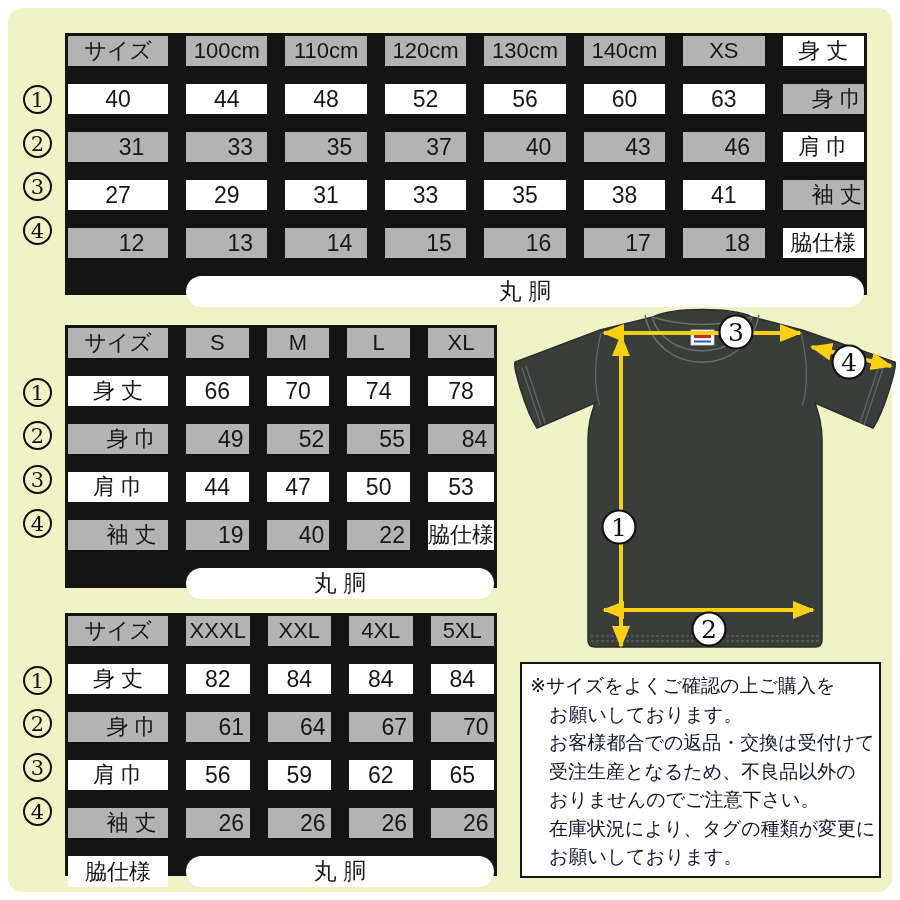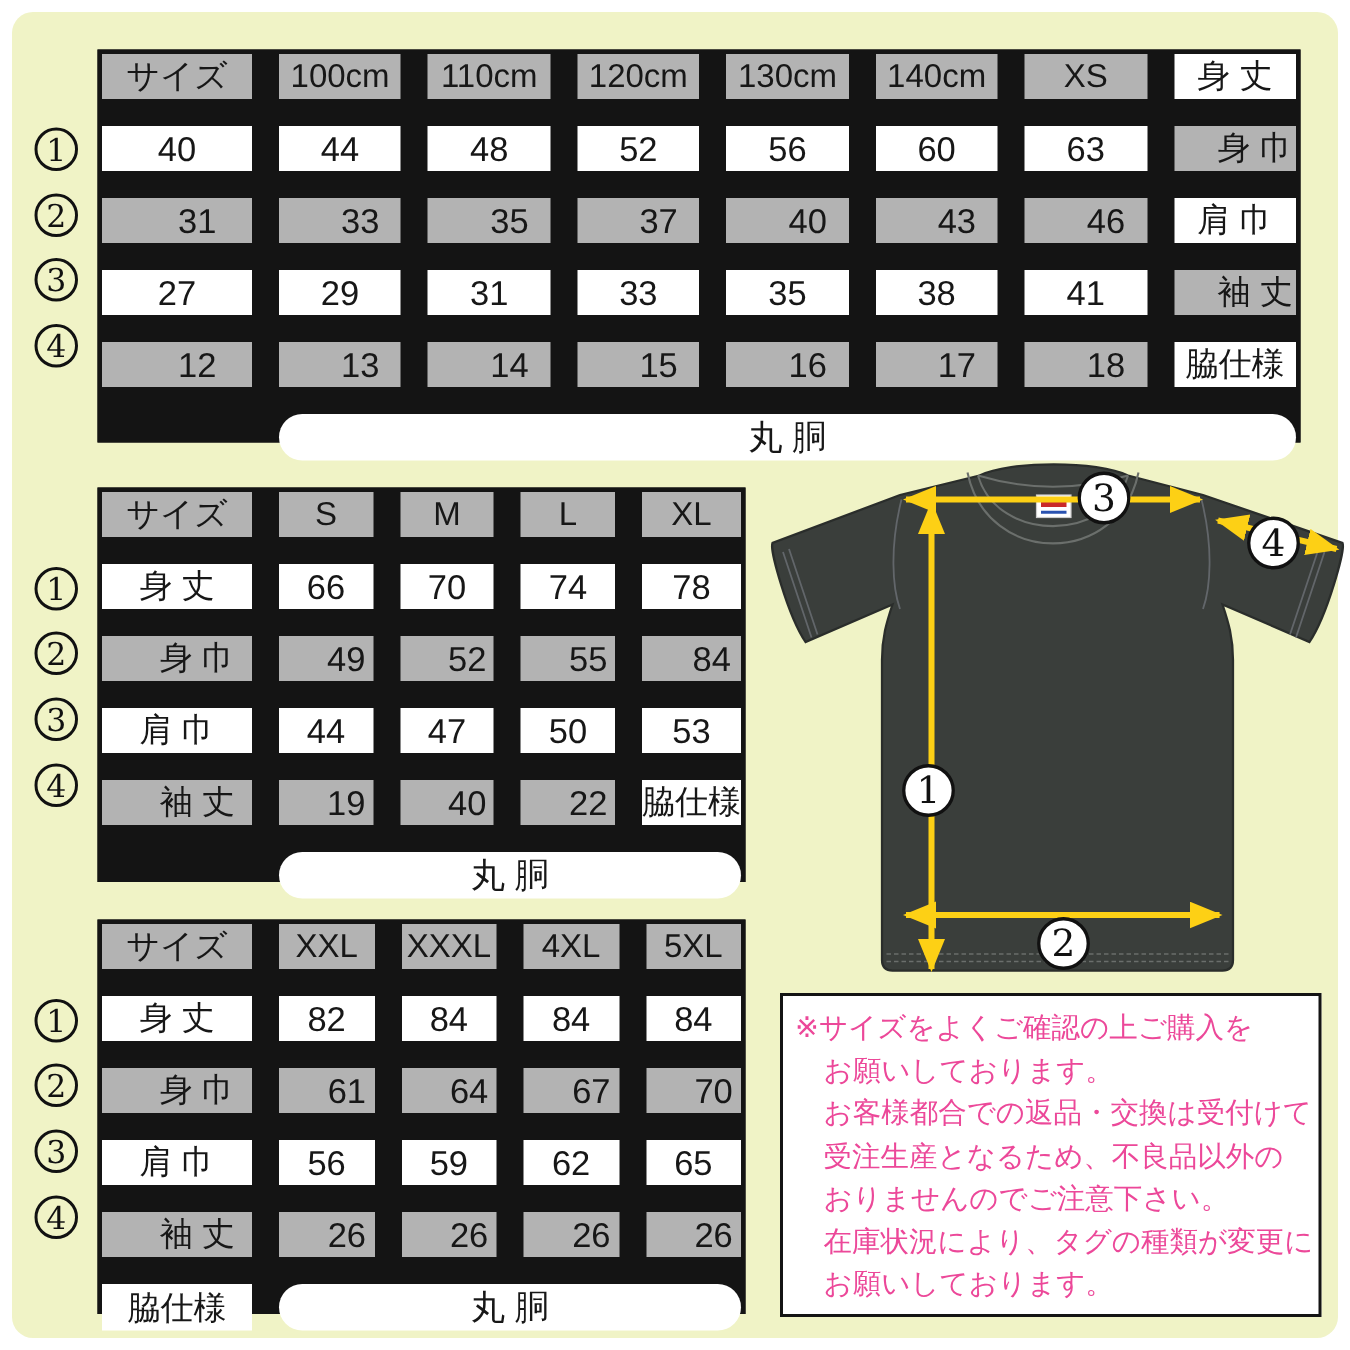--- a/index.html
+++ b/index.html
@@ -21,21 +21,21 @@
   .span{grid-column:2 / -1;border-radius:18px;}
 
   
   .gmark{position:absolute;width:29px;height:29px;border:2px solid #111;border-radius:50%;
          display:flex;align-items:center;justify-content:center;
          font-family:"DejaVu Serif","Liberation Serif",serif;font-size:21px;color:#111;box-sizing:border-box;}
 
   
   .note{position:absolute;left:520px;top:662px;width:361px;height:216px;background:#ffffff;
         border:2px solid #141414;box-sizing:border-box;padding:8px 6px 6px 8px;}
-  .note-line{font-size:19px;line-height:28.5px;color:#ec4899;padding-left:19px;white-space:nowrap;}
+  .note-line{font-size:19px;line-height:28.5px;color:#0f172a;padding-left:19px;white-space:nowrap;}
   .note-line.first{padding-left:0;}
 
   .shirt-svg{position:absolute;left:505px;top:300px;}
 </style>
 </head>
 <body>
 
 <div class="frame">
   <div class="canvas"></div>
 
@@ -105,22 +105,22 @@
       <div class="cell val">53</div>
       <div class="cell lab gray">袖 丈</div>
       <div class="cell val gray">19</div>
       <div class="cell val gray">40</div>
       <div class="cell val gray">22</div>
       <div class="cell lab">脇仕様</div>
       <div class="cell val span">丸 胴</div>
     </div>
   <div class="tbl t3">
       <div class="cell head">サイズ</div>
+      <div class="cell head">XXXL</div>
       <div class="cell head">XXL</div>
-      <div class="cell head">XXXL</div>
       <div class="cell head">4XL</div>
       <div class="cell head">5XL</div>
       <div class="cell lab">身 丈</div>
       <div class="cell val">82</div>
       <div class="cell val">84</div>
       <div class="cell val">84</div>
       <div class="cell val">84</div>
       <div class="cell lab gray">身 巾</div>
       <div class="cell val gray">61</div>
       <div class="cell val gray">64</div>

